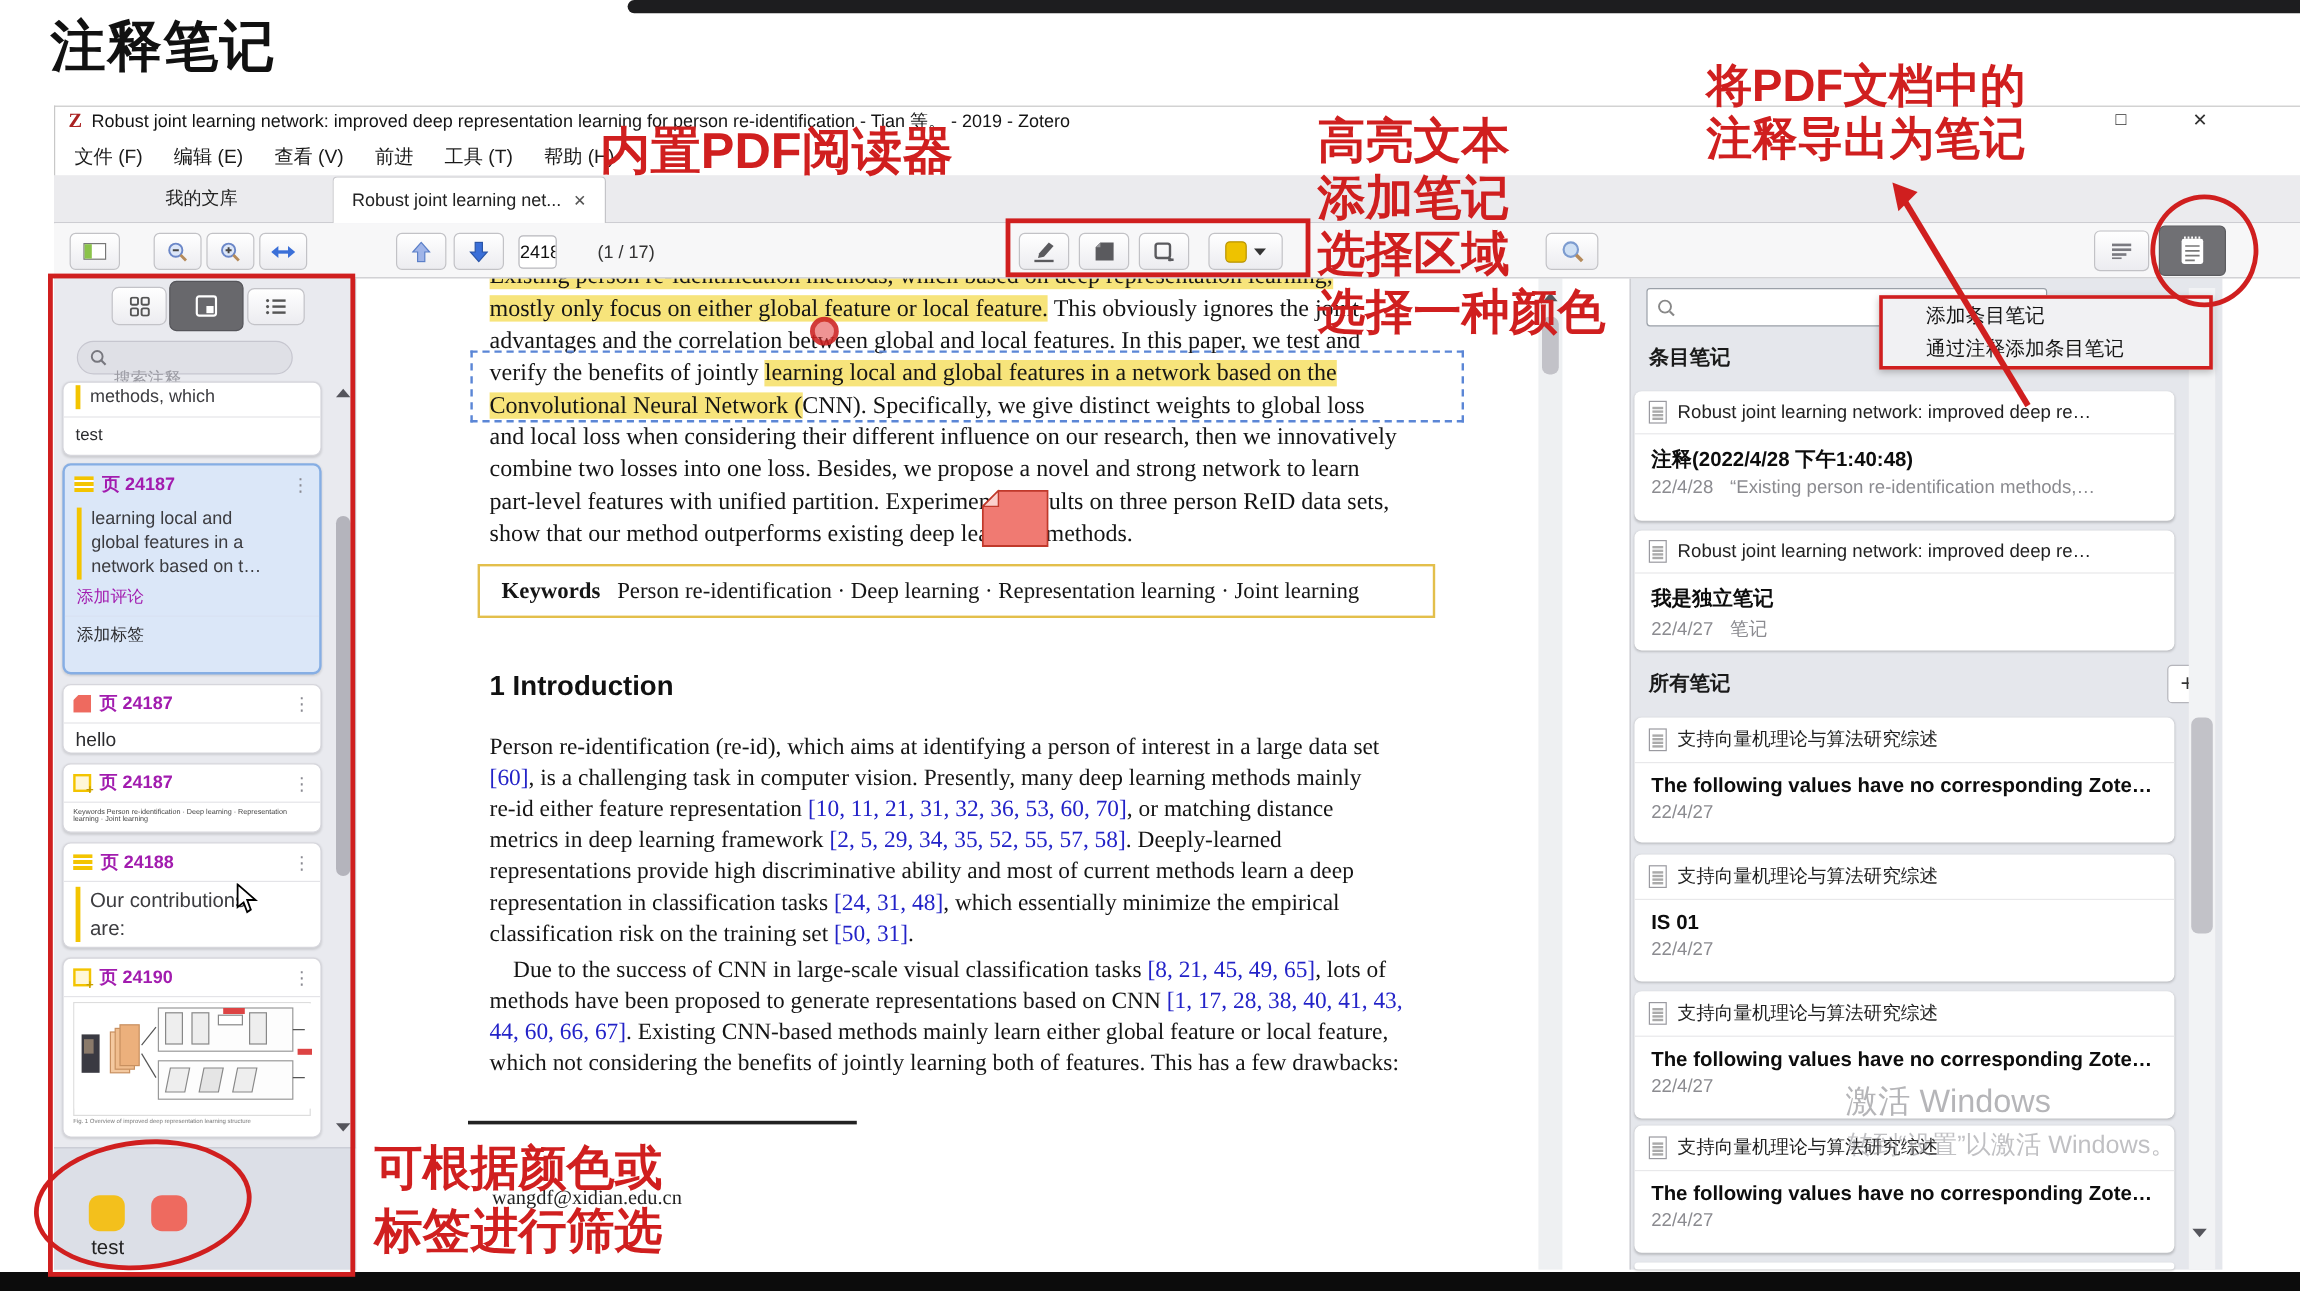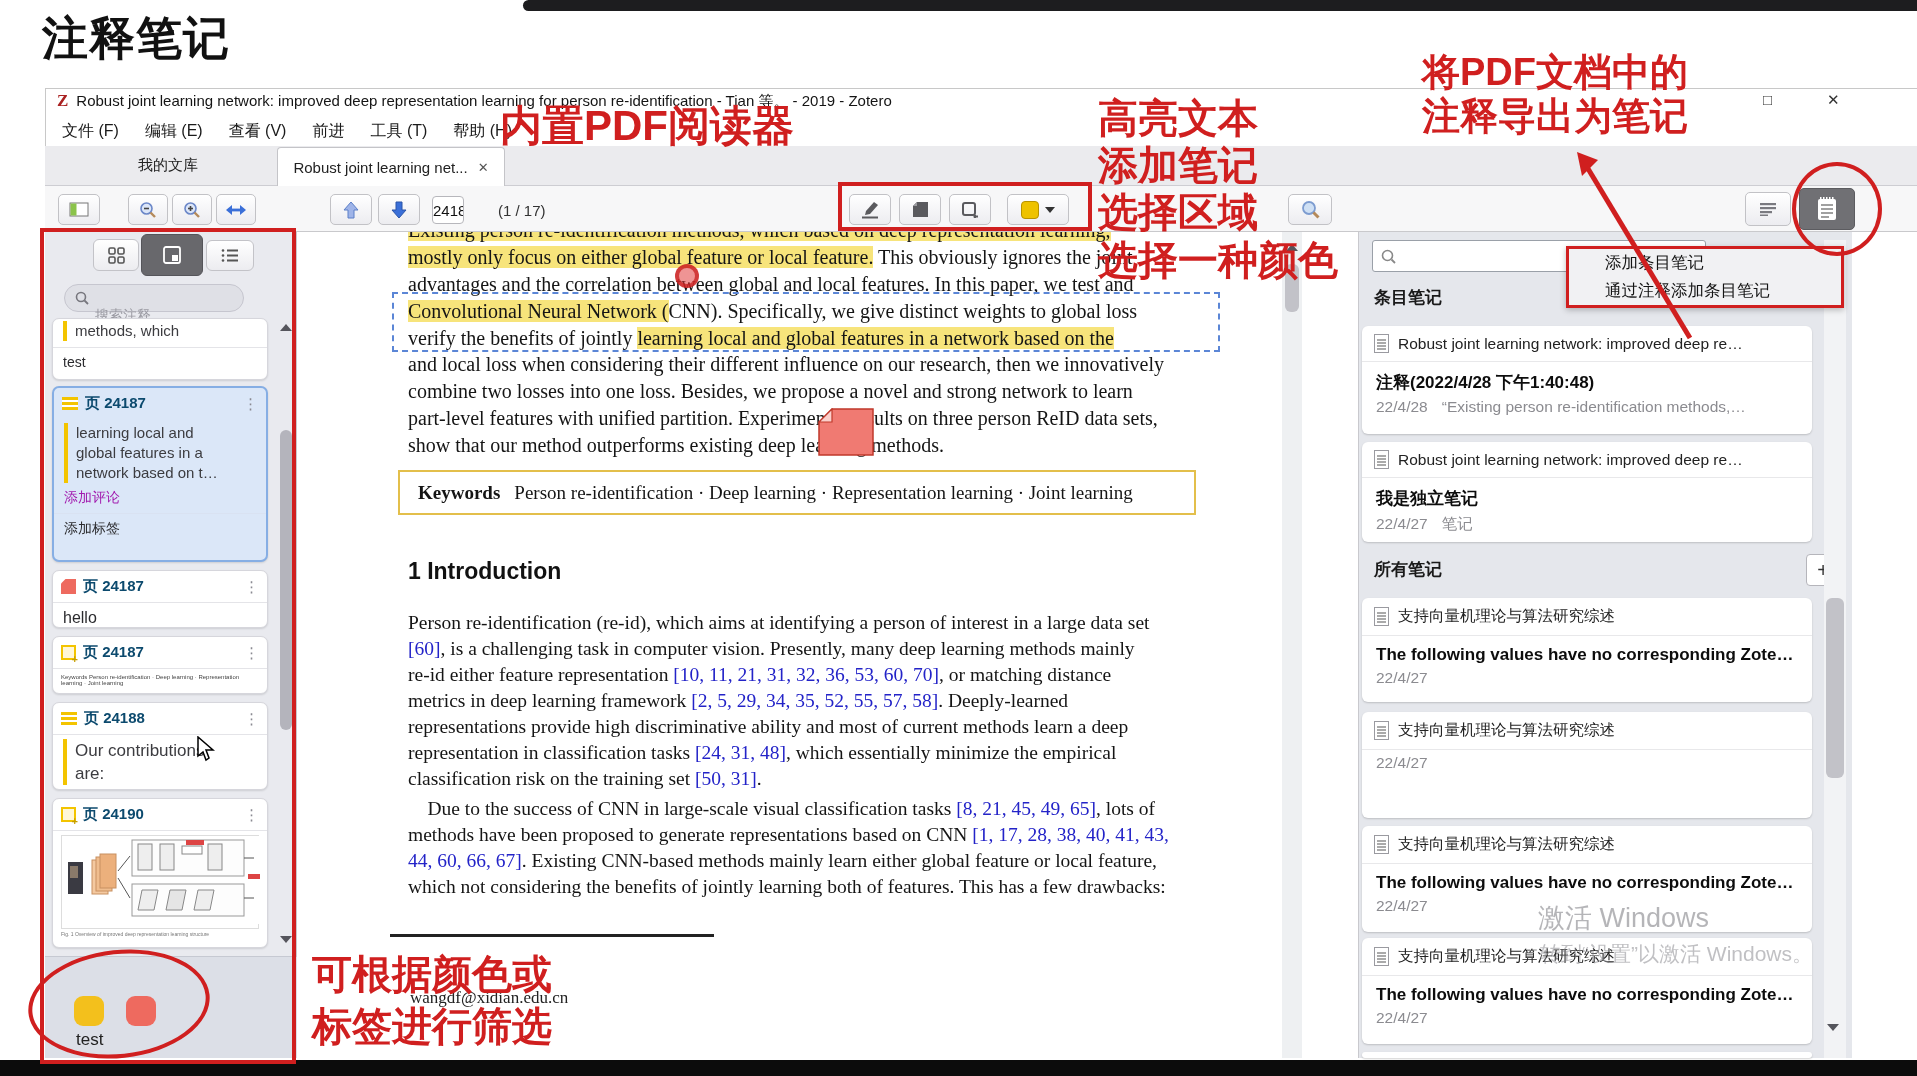--- a/index.html
+++ b/index.html
@@ -37,21 +37,21 @@
   .sidebar { background:#e9eaef; border-right:1px solid #c9c9ce; }
   .sviewbtn { position:absolute; background:linear-gradient(#fff,#ececf0); border:1px solid #c3c3c8; border-radius:6px; display:flex; align-items:center; justify-content:center; }
   .sviewbtn.dark { background:#68686c; border-color:#55555a; }
   .ssearch { position:absolute; background:#dfe0e6; border:1px solid #c6c6cf; border-radius:14px; display:flex; align-items:center; padding:0 10px; }
   .ssearch input { border:none; background:transparent; outline:none; font-size:14px; color:#333; width:120px; margin-left:6px; font-family:"Liberation Sans",sans-serif;margin-top:33px; }
   .ssearch input::placeholder { color:#9a9aa2; }
   .acard { position:absolute; width:216px; background:#fff; border:1px solid #d6d6dc; border-radius:7px; box-shadow:0 1px 2px rgba(0,0,0,.12); overflow:hidden; }
   .acard.selected { background:#dbe7f8; border:2px solid #86aee4; }
   .ahead { display:flex; align-items:center; padding:6px 8px; border-bottom:1px solid #e4e4e8; }
   .acard.selected .ahead { border-bottom:none; }
-  .ahead .pg { font-weight:bold; font-size:15px; color:#0c4a6e; margin-left:7px; flex:1; }
+  .ahead .pg { font-weight:bold; font-size:15px; color:#a21caf; margin-left:7px; flex:1; }
   .dots { color:#8a8a92; font-size:15px; letter-spacing:0; }
   .aquote { margin:4px 10px 6px 10px; border-left:4px solid #f3c400; padding-left:8px; font-size:15px; color:#3c3c40; line-height:20px; white-space:pre-line; }
   .acomment { margin:2px 10px 6px 10px; font-size:14px; color:#a21caf; }
   .atagph { margin:6px 10px 8px 10px; font-size:14px; color:#2b2b2e; }
   .adiv { border-top:1px solid #d9e2f2; }
   .tinytext { margin:5px 8px; font-size:6px; color:#444; }
   .sthumb { margin:4px 8px 2px 8px; background:#fff; border:1px solid #ddd; }
   .scap { margin:1px 8px 6px 8px; font-size:5px; color:#777; }
   .scroll-thumb { position:absolute; background:#b4b4bc; border-radius:6px; }
   .caret-up { width:0;height:0;border-left:6px solid transparent;border-right:6px solid transparent;border-bottom:7px solid #55555c; }
@@ -358,22 +358,22 @@
   <div class="ftag" style="left:76px;top:1030px;">test</div>
 
   <div class="redbox" style="left:40px;top:228px;width:256px;height:836px;z-index:9;"></div>
 
   <div class="abs pdfpage" style="left:297px;top:232px;width:985px;height:826px;"></div>
 
   <div class="abs" id="abstract" style="left:408px;top:219px;width:815px;z-index:1;">
       <div class="pline"><span class="hl">Existing person re-identification methods, which based on deep representation learning,</span></div>
       <div class="pline"><span class="hl">mostly only focus on either global feature or local feature.</span><span> This obviously ignores the joint</span></div>
       <div class="pline"><span>advantages and the correlation between global and local features. In this paper, we test and</span></div>
+      <div class="pline"><span>verify the benefits of jointly </span><span class="hl">learning local and global features in a network based on the</span></div>
       <div class="pline"><span class="hl">Convolutional Neural Network (</span><span>CNN). Specifically, we give distinct weights to global loss</span></div>
-      <div class="pline"><span>verify the benefits of jointly </span><span class="hl">learning local and global features in a network based on the</span></div>
       <div class="pline"><span>and local loss when considering their different influence on our research, then we innovatively</span></div>
       <div class="pline"><span>combine two losses into one loss. Besides, we propose a novel and strong network to learn</span></div>
       <div class="pline"><span>part-level features with unified partition. Experimental results on three person ReID data sets,</span></div>
       <div class="pline"><span>show that our method outperforms existing deep learning methods.</span></div>
     </div>
   <div class="abs dashedsel" style="left:392px;top:292px;width:828px;height:60px;z-index:2;"></div>
 
   <div class="abs clickdot" style="left:675px;top:264px;width:24px;height:24px;z-index:3;"></div>
 
   <svg class="abs" style="left:818px;top:408px;z-index:3;" width="56" height="48">
@@ -447,20 +447,21 @@
         <span class="ttl">支持向量机理论与算法研究综述</span>
       </div>
     <div class="ntitle">The following values have no corresponding Zote…</div>
     <div class="nmeta"><span class="dt">22/4/27</span></div>
   </div>
   <div class="ncard" style="left:1362px;top:712px;height:106px;">
     <div class="trow">
         <span class="docicon"></span>
         <span class="ttl">支持向量机理论与算法研究综述</span>
       </div>
+    <div class="ntitle">IS 01</div>
     <div class="nmeta"><span class="dt">22/4/27</span></div>
   </div>
   <div class="ncard" style="left:1362px;top:826px;height:106px;">
     <div class="trow">
         <span class="docicon"></span>
         <span class="ttl">支持向量机理论与算法研究综述</span>
       </div>
     <div class="ntitle">The following values have no corresponding Zote…</div>
     <div class="nmeta"><span class="dt">22/4/27</span></div>
   </div>

